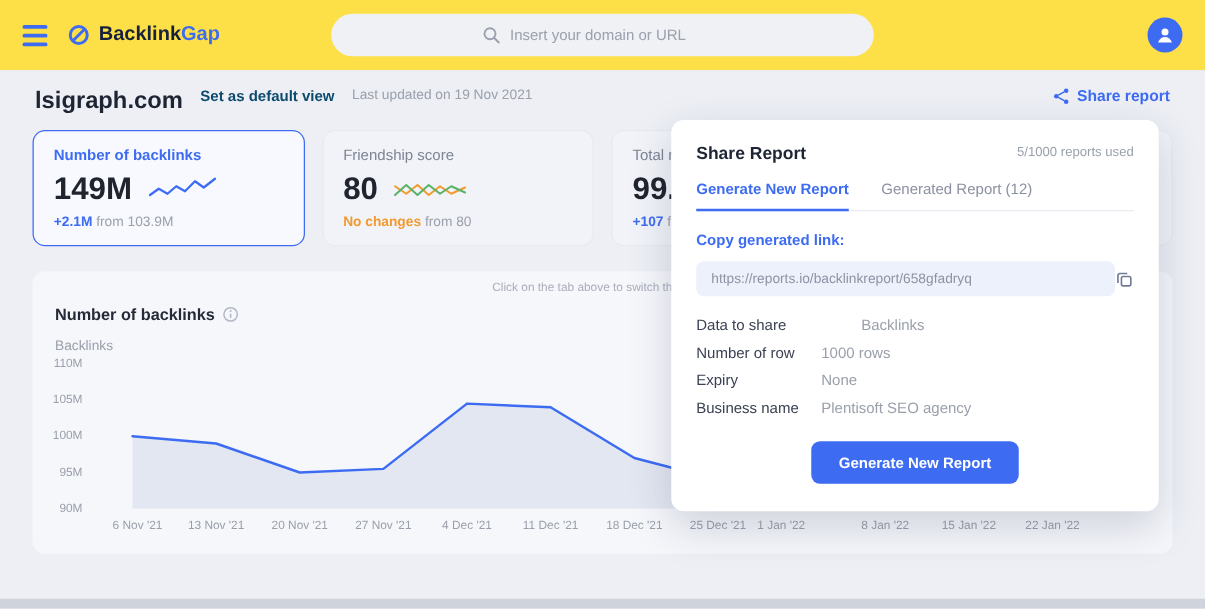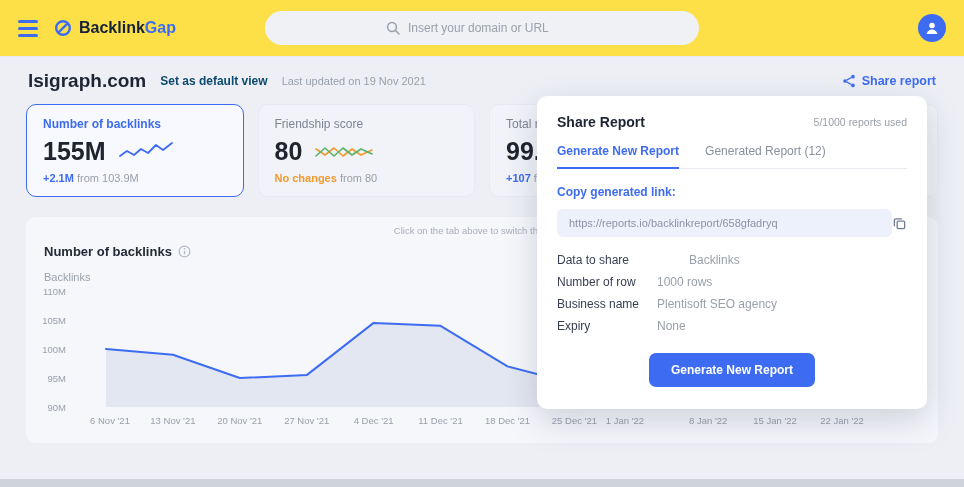--- a/index.html
+++ b/index.html
@@ -13,21 +13,21 @@
   .brand { display: flex; align-items: center; gap: 7px; margin-left: 16px; font-size: 16px; font-weight: bold; cursor: pointer; }
   .brand-primary { color: #16213c; }
   .brand-accent { color: #3d6cf2; }
   .searchbar { position: absolute; left: 50%; top: 50%; transform: translate(-50%,-50%); width: 434px; height: 34px; background: #eff1f5; border-radius: 17px; display: flex; align-items: center; justify-content: center; gap: 8px; }
   .searchbar input { border: none; outline: none; background: transparent; font-size: 12px; color: #525a69; width: 170px; font-family: inherit; }
   .searchbar input::placeholder { color: #9aa0ad; }
   .avatar { margin-left: auto; width: 28px; height: 28px; border-radius: 50%; background: #3d6cf2; display: flex; align-items: center; justify-content: center; cursor: pointer; }
 
   
   .main { padding: 12px 26px 0; }
-  .page-header { display: flex; align-items: center; gap: 14px; margin: 2px 2px 12px; }
+  .page-header { display: flex; align-items: flex-start; gap: 14px; margin: 2px 2px 12px; }
   .domain-title { font-size: 19px; font-weight: bold; color: #1d2433; }
   .set-default { font-size: 12px; color: #0c4a6e; font-weight: bold; cursor: pointer; }
   .last-updated { font-size: 11px; color: #9aa0ab; }
   .share-report { margin-left: auto; display: flex; align-items: center; gap: 6px; color: #3d6cf2; font-size: 12.5px; font-weight: bold; cursor: pointer; }
 
   
   .cards-row { display: flex; gap: 14px; }
   .card { flex: 1; background: #f1f3f8; border: 1px solid #e7eaf1; border-radius: 10px; padding: 12px 16px; cursor: pointer; }
   .card.selected { background: #f7f9ff; border: 1.5px solid #3d6cf2; }
   .card-title { font-size: 12px; color: #7d8494; margin-bottom: 6px; }
@@ -127,21 +127,21 @@
         </span>
         <span>Share report</span>
       </div>
     </div>
 
     <div class="cards-row">
 
       <div class="card selected">
         <div class="card-title">Number of backlinks</div>
         <div class="card-main">
-          <span class="card-value">155M</span>
+          <span class="card-value">149M</span>
           <svg width="58" height="24" viewBox="0 0 58 24">
               <polyline points="2,16 9,11 16,15 23,9 30,13 38,5 45,10 54,3" fill="none" stroke="#3d6cf2" stroke-width="1.8" stroke-linejoin="round" stroke-linecap="round"></polyline>
             </svg>
         </div>
         <div class="card-delta">
           <span class="delta-blue">+2.1M</span>
           <span>from 103.9M</span>
         </div>
       </div>
 
@@ -244,25 +244,25 @@
     <div class="details">
       <div class="detail-row">
         <span class="detail-label">Data to share</span>
         <span class="detail-value">Backlinks</span>
       </div>
       <div class="detail-row">
         <span class="detail-label">Number of row</span>
         <span class="detail-value">1000 rows</span>
       </div>
       <div class="detail-row">
+        <span class="detail-label">Expiry</span>
+        <span class="detail-value">None</span>
+      </div>
+      <div class="detail-row">
         <span class="detail-label">Business name</span>
         <span class="detail-value">Plentisoft SEO agency</span>
       </div>
-      <div class="detail-row">
-        <span class="detail-label">Expiry</span>
-        <span class="detail-value">None</span>
-      </div>
     </div>
     <button class="generate-btn">Generate New Report</button>
   </div>
 
   <div class="footer-strip"></div>
 </div>
 
 </body></html>

